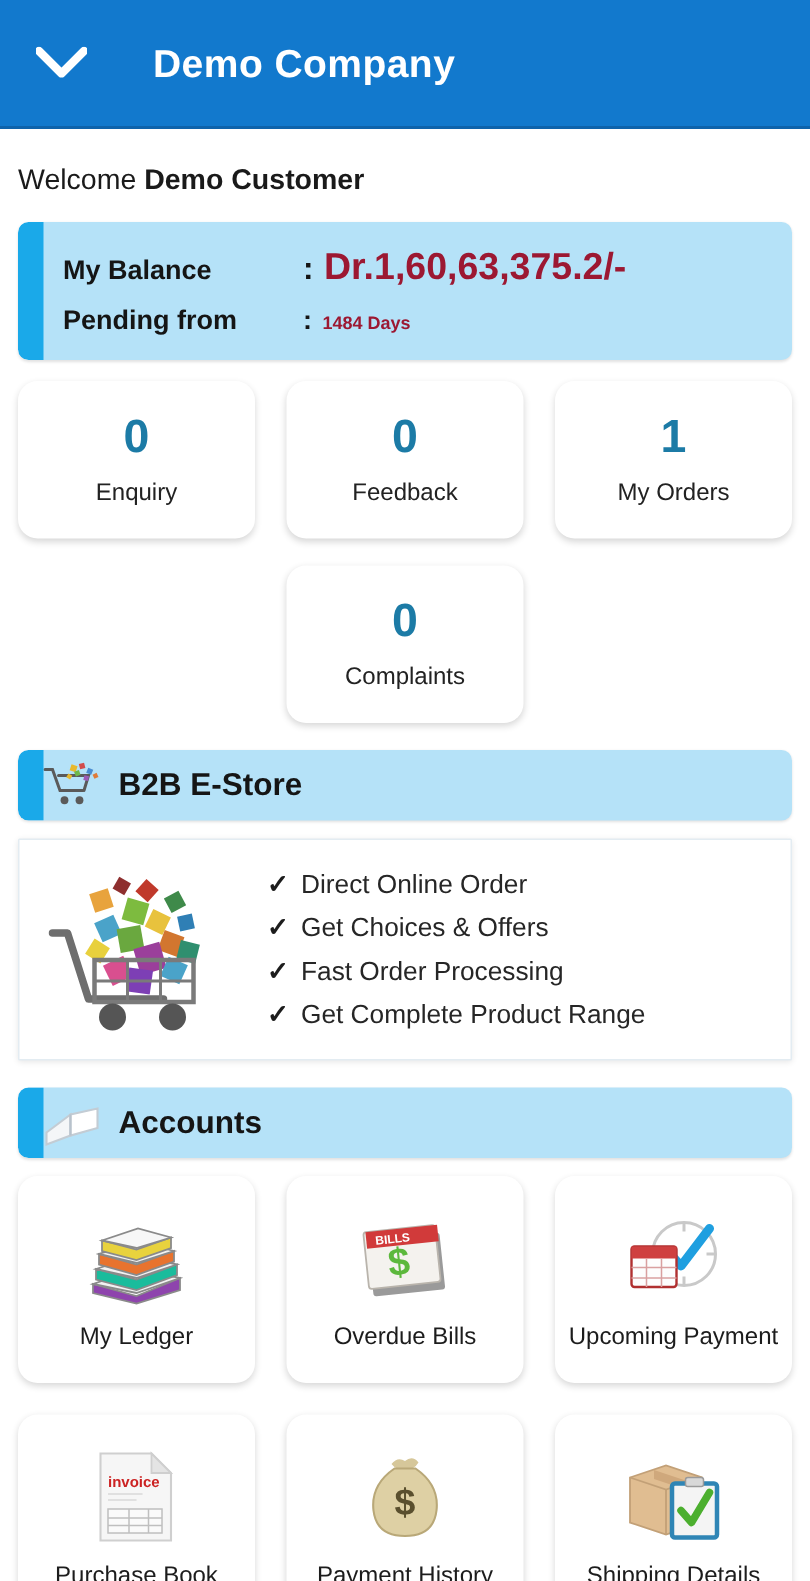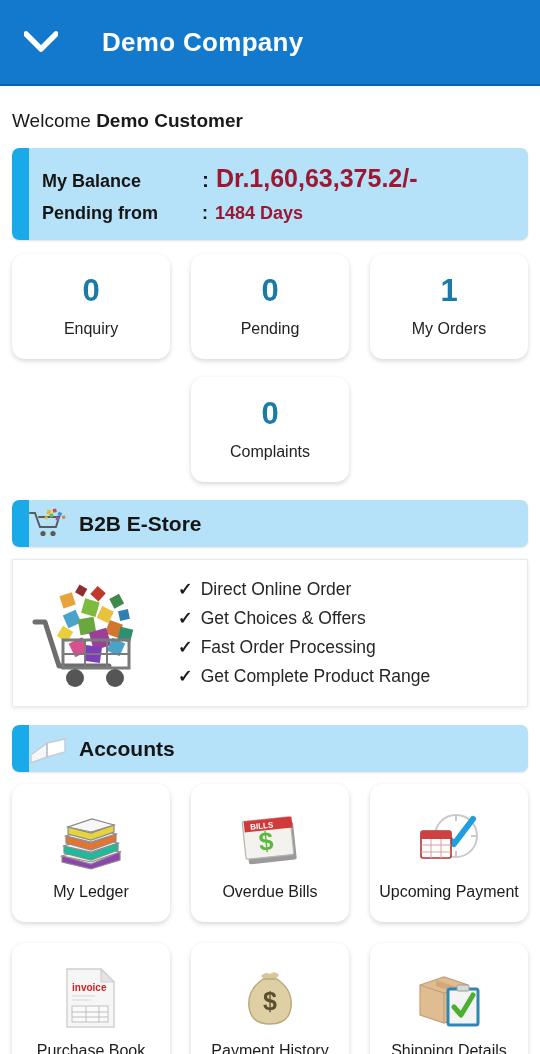--- a/index.html
+++ b/index.html
@@ -43,21 +43,21 @@
   .balance::before{
     content:""; position:absolute; left:0; top:0; bottom:0; width:17px;
     background:#1aa9e9; border-radius:7px 0 0 7px;
   }
   .brow { display:flex; align-items:baseline; white-space:nowrap; }
   .brow + .brow { margin-top:10px; }
   .blabel { font-size:18px; font-weight:bold; color:#151515; min-width:160px; }
   .bsep   { font-size:21px; font-weight:bold; color:#151515; margin-right:7px;}
   .bval   { font-size:25px; font-weight:bold; color:#9c1832; }
   .brow.sub .blabel, .brow.sub .bsep { font-size:18px; }
-  .brow.sub .bval { font-size:18px; }
+  .brow.sub .bval { font-size:12px; }
 
   
   .stats { padding:14px 12px 0 12px; }
   .srow { display:flex; gap:21px; }
   .srow.second { justify-content:center; margin-top:18px; }
   .stat {
     width:158px; height:105px; background:#fff; border-radius:13px;
     box-shadow:0 2px 5px rgba(0,0,0,.16);
     display:flex; flex-direction:column; align-items:center; justify-content:center;
     cursor:pointer;
@@ -143,21 +143,21 @@
   </div>
 
   <div class="stats">
     <div class="srow">
       <div class="stat">
         <div class="num">0</div>
         <div class="cap">Enquiry</div>
       </div>
       <div class="stat">
         <div class="num">0</div>
-        <div class="cap">Pending</div>
+        <div class="cap">Feedback</div>
       </div>
       <div class="stat">
         <div class="num">1</div>
         <div class="cap">My Orders</div>
       </div>
     </div>
     <div class="srow second">
       <div class="stat">
         <div class="num">0</div>
         <div class="cap">Complaints</div>

